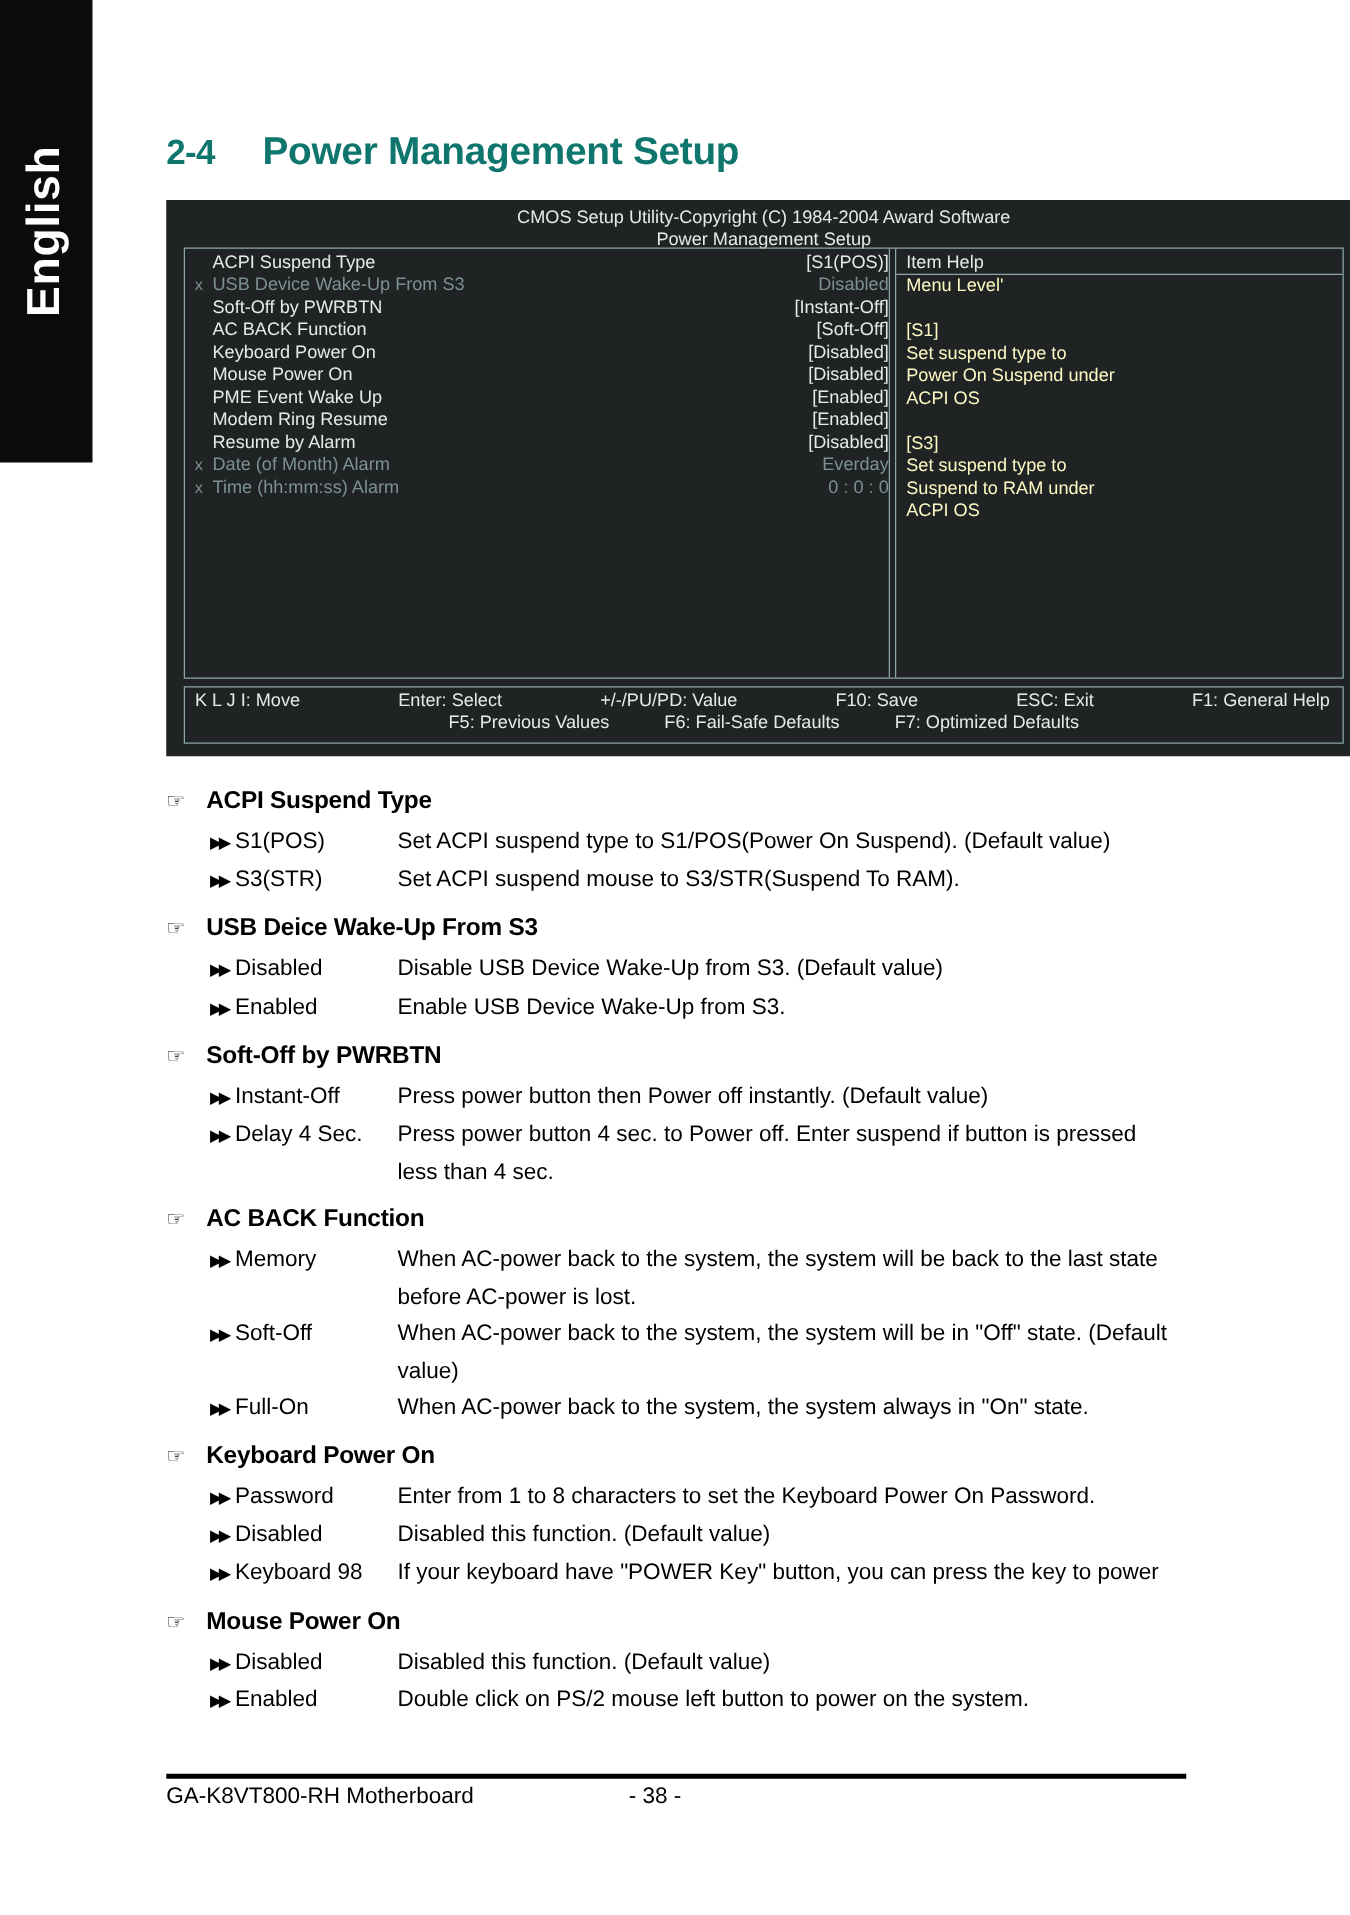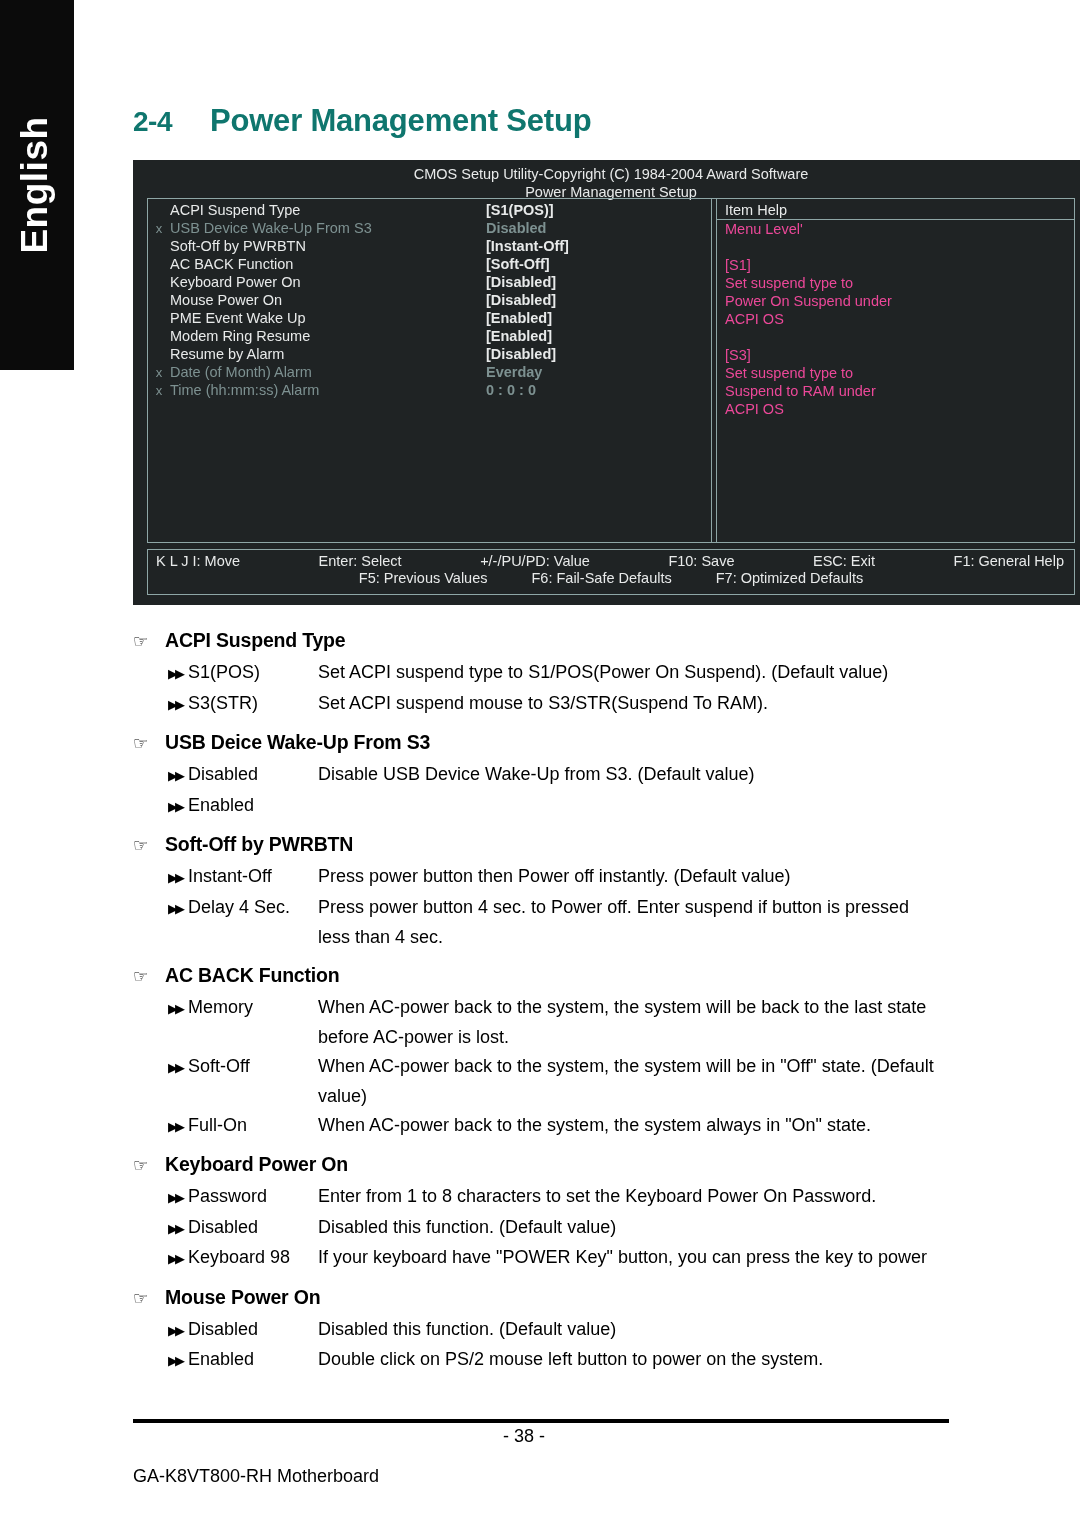--- a/index.html
+++ b/index.html
@@ -110,22 +110,21 @@
     width: 22px;
     flex: 0 0 22px;
     text-align: center;
     font-size: 13px;
   }
   .bios-row .label-col {
     flex: 0 0 316px;
   }
   .bios-row .value-col {
     flex: 1 1 auto;
-    text-align: left;
-    font-weight: bold;
+    text-align: right;
   }
   .bios-row.dim {
     color: #7d9191;
   }
   .bios-row.dim .x-col { color: #7d9191; }
 
   #bios-help-pane {
     flex: 1 1 auto;
     padding: 0;
     box-sizing: border-box;
@@ -142,21 +141,21 @@
     font-size: 14.5px;
     color: #e8eaea;
     padding-left: 8px;
     border-bottom: 1px solid #8ea6a6;
     height: 18px;
     line-height: 16px;
     box-sizing: border-box;
   }
   .help-line {
     font-size: 14.5px;
-    color: #ec4899;
+    color: #fef9c3;
     padding-left: 8px;
     height: 18px;
     line-height: 18px;
     white-space: nowrap;
   }
   .help-line.spacer { color: transparent; }
 
   #bios-footer {
     position: absolute;
     left: 14px;
@@ -247,21 +246,21 @@
   }
   #page-footer {
     position: absolute;
     left: 133px;
     top: 1426px;
     width: 816px;
     display: flex;
     font-size: 18px;
     color: #000;
   }
-  #footer-product { flex: 0 0 370px; margin-top: 40px; }
+  #footer-product { flex: 0 0 370px; }
   #footer-pagenum { flex: 0 0 auto; }
 </style>
 </head>
 <body>
 
 <div id="lang-tab">
   <div id="lang-tab-label">English</div>
 </div>
 
 <div id="page-heading">
@@ -393,20 +392,21 @@
         <span>USB Deice Wake-Up From S3</span>
       </div>
       <div class="option-row">
         <span class="opt-marker">▶▶</span>
         <span class="opt-name">Disabled</span>
         <span class="opt-desc">Disable USB Device Wake-Up from S3. (Default value)</span>
       </div>
       <div class="option-row">
         <span class="opt-marker">▶▶</span>
         <span class="opt-name">Enabled</span>
+        <span class="opt-desc">Enable USB Device Wake-Up from S3.</span>
       </div>
     </div>
     <div class="section">
       <div class="section-head">
         <span class="hand-icon">☞</span>
         <span>Soft-Off by PWRBTN</span>
       </div>
       <div class="option-row">
         <span class="opt-marker">▶▶</span>
         <span class="opt-name">Instant-Off</span>

